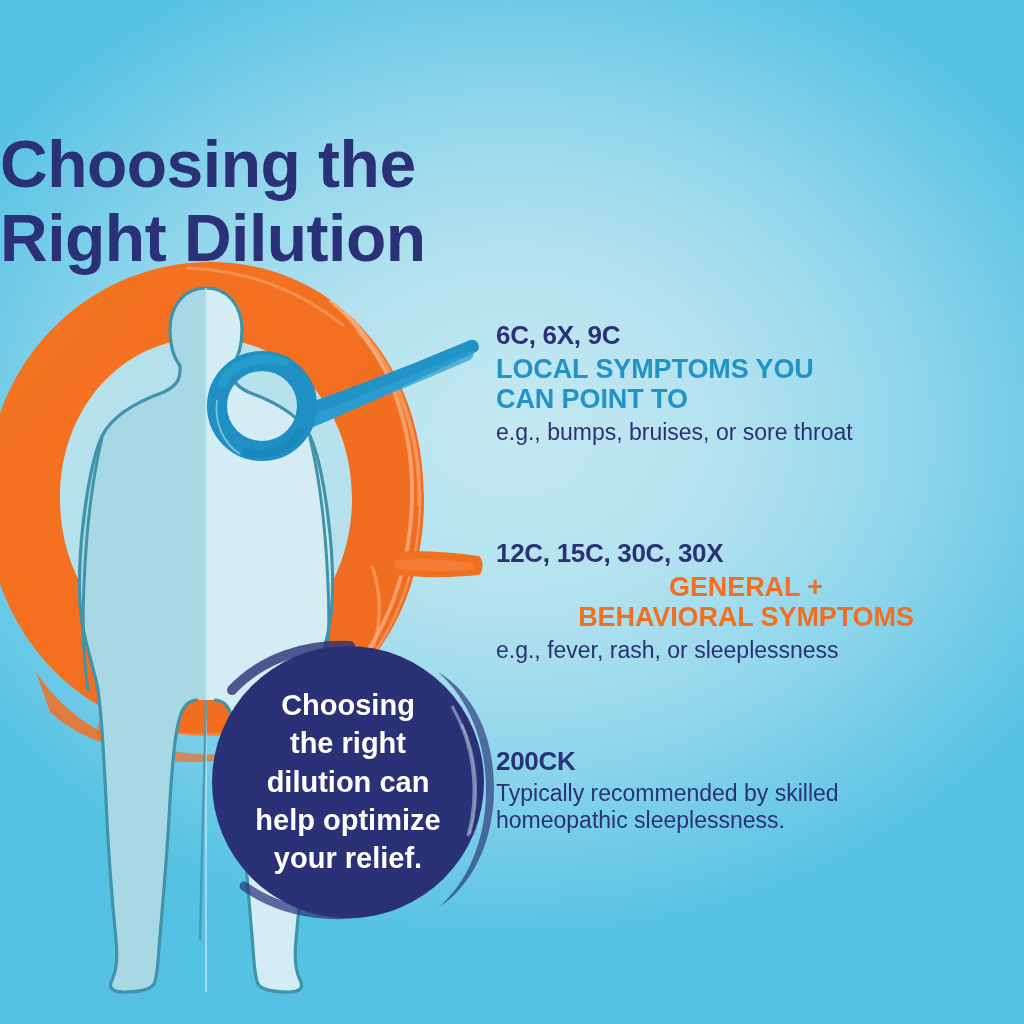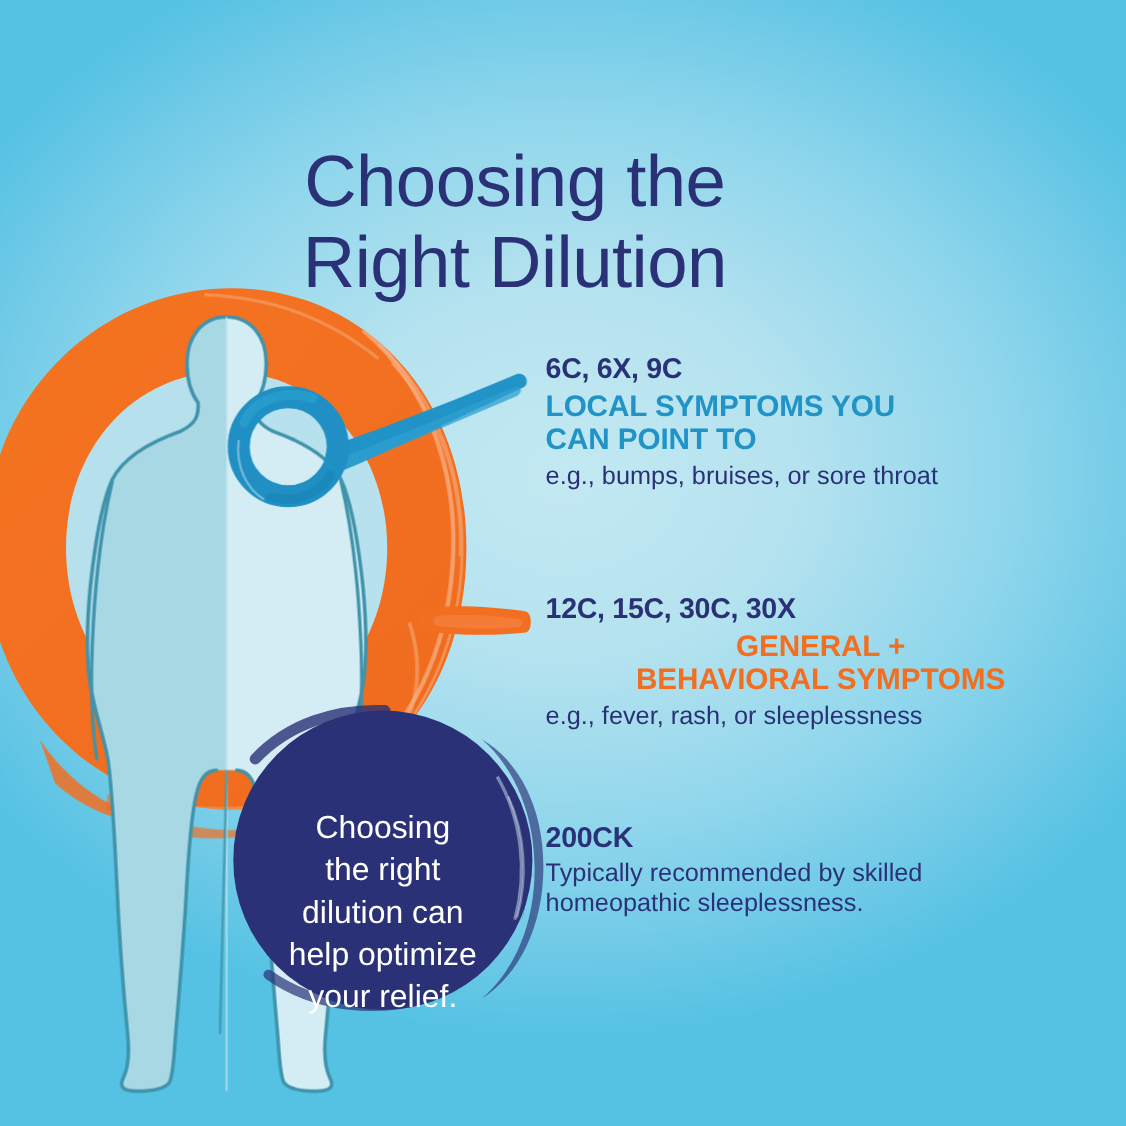--- a/index.html
+++ b/index.html
@@ -24,23 +24,23 @@
     width: 1024px;
     height: 1024px;
   }
 
   
   .title-block {
     position: absolute;
     left: 0;
     top: 84px;
     width: 936px;
-    text-align: center;
+    text-align: left;
     color: #2a3176;
-    font-weight: 400;
+    font-weight: 700;
     font-size: 66px;
     line-height: 1.12;
     letter-spacing: -0.5px;
   }
   .title-line { display: block; }
 
   .text-col {
     position: absolute;
     left: 496px;
     top: 0;
@@ -81,24 +81,23 @@
   .example .eline { display: block; }
 
   
   .badge-text {
     position: absolute;
     left: 232px;
     top: 686px;
     width: 232px;
     text-align: center;
     color: #ffffff;
-    font-weight: 400;
+    font-weight: 700;
     font-size: 29px;
     line-height: 1.32;
-    margin-top: 48px;
   }
   .badge-text .bline { display: block; }
 </style>
 </head>
 <body>
 
 <div id="poster">
 
   <svg id="art" viewBox="0 0 1024 1024" xmlns="http://www.w3.org/2000/svg">
     <defs>

